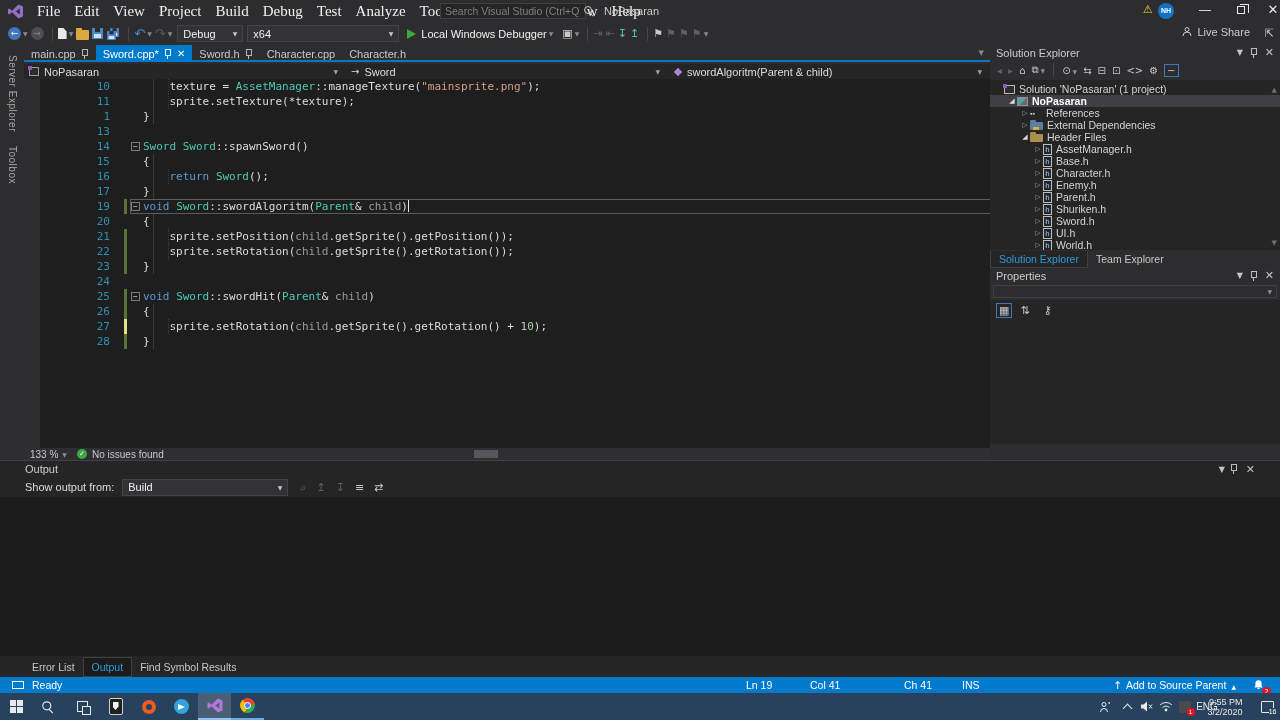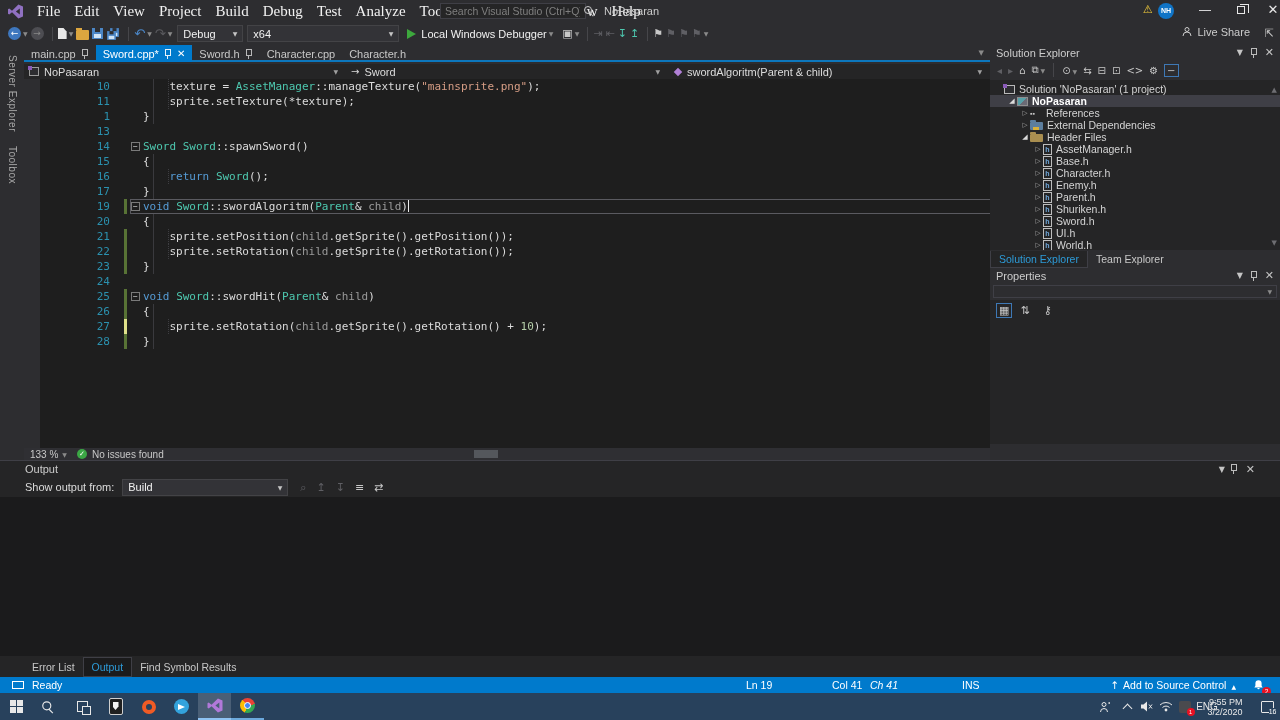--- a/index.html
+++ b/index.html
@@ -205,21 +205,21 @@
   #out-tabs { height:22px; display:flex; align-items:center; padding-left:24px; background:#252526; }
   .otab { font-size:10.5px; padding:3px 8px; color:#C8C8C8; }
   .otab.act { color:#2D9BD8; background:#1B1B1C; border:1px solid #3F3F46; }
 
   
   #statusbar { position:absolute; top:677px; left:0; width:1280px; height:16px; background:#007ACC;
     color:#FFFFFF; font-size:10.5px; }
   #statusbar .abs { position:absolute; top:0; line-height:16px; }
   #sb-ico { left:12px; top:4px; width:12px; height:8px; border:1px solid #fff; position:absolute; }
   #sb-ready { left:32px; }
-  #sb-ln { left:746px; } #sb-col { left:832px; } #sb-ch { left:870px;font-style:italic; } #sb-ins { left:962px; }
+  #sb-ln { left:746px; } #sb-col { left:810px; } #sb-ch { left:904px; } #sb-ins { left:962px; }
   #sb-scm { right:44px; }
   #sb-scm .up { margin-right:4px; }
   #sb-scm .tri { font-size:6px; margin-left:5px; }
   #sb-bell { right:16px; top:2px; position:absolute; }
   #sb-bell .badge { position:absolute; right:-7px; bottom:-3px; width:9px; height:9px; background:#E81123;
     border-radius:50%; font-size:6.5px; line-height:9px; text-align:center; color:#fff; }
 
   
   #taskbar { position:absolute; top:693px; left:0; width:1280px; height:27px; background:#28415C; }
   .tslot { position:absolute; top:0; width:33px; height:27px; display:flex; align-items:center; justify-content:center; }
@@ -754,21 +754,21 @@
   </div>
 
   <div id="statusbar">
     <span id="sb-ico"></span>
     <span class="abs" id="sb-ready">Ready</span>
     <span class="abs" id="sb-ln">Ln 19</span>
     <span class="abs" id="sb-col">Col 41</span>
     <span class="abs" id="sb-ch">Ch 41</span>
     <span class="abs" id="sb-ins">INS</span>
     <span class="abs" id="sb-scm">
-      <span class="up glyph">↑</span><span>Add to Source Control</span><span class="tri glyph">▲</span></span>
+      <span class="up glyph">↑</span><span>Add to Source Parent</span><span class="tri glyph">▲</span></span>
     <span id="sb-bell">
       <svg width="11" height="12" viewBox="0 0 16 16">
         <path fill="#FFFFFF" d="M8 1 a4.5 4.5 0 0 0 -4.5 4.5 v3.5 l-1.5 2.5 h12 l-1.5 -2.5 v-3.5 a4.5 4.5 0 0 0 -4.5 -4.5 z M6.3 12.5 a1.7 1.7 0 0 0 3.4 0 z"></path>
       </svg>
       <span class="badge">2</span>
     </span>
   </div>
 
   <div id="taskbar">
     <span class="tslot" style="left:0">

